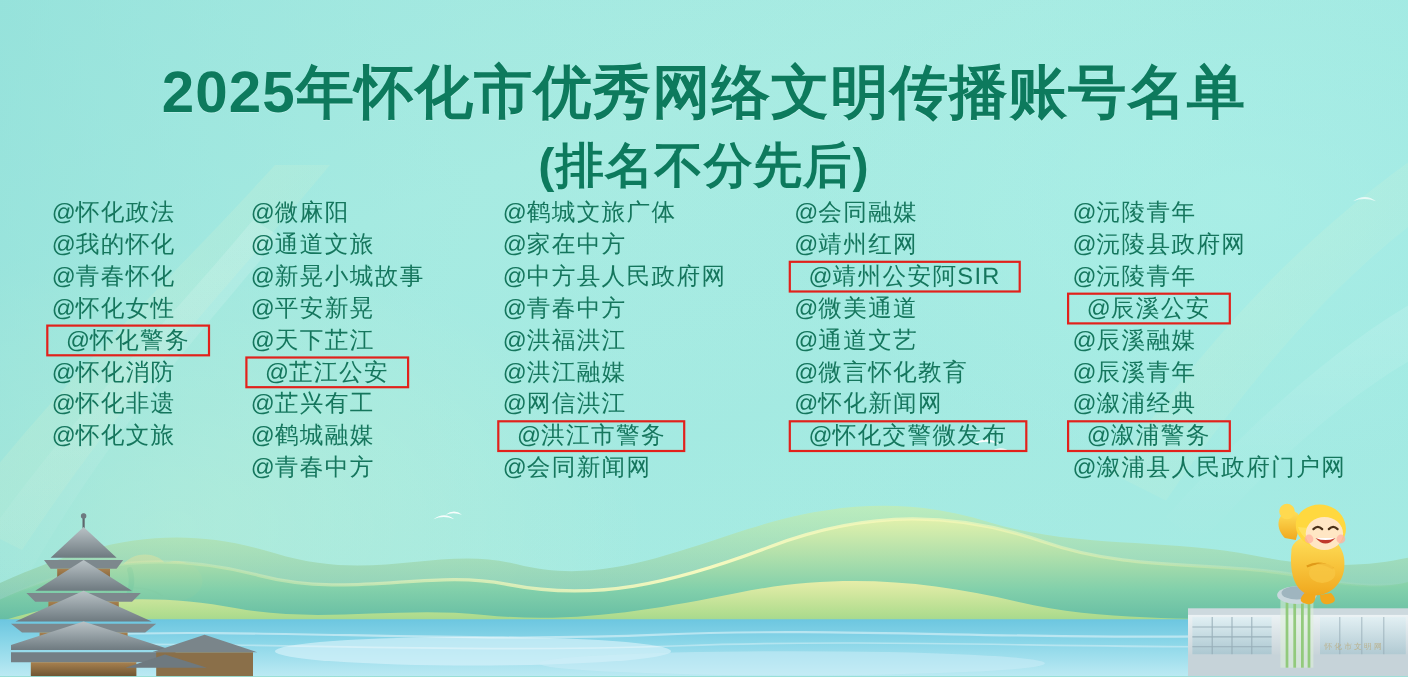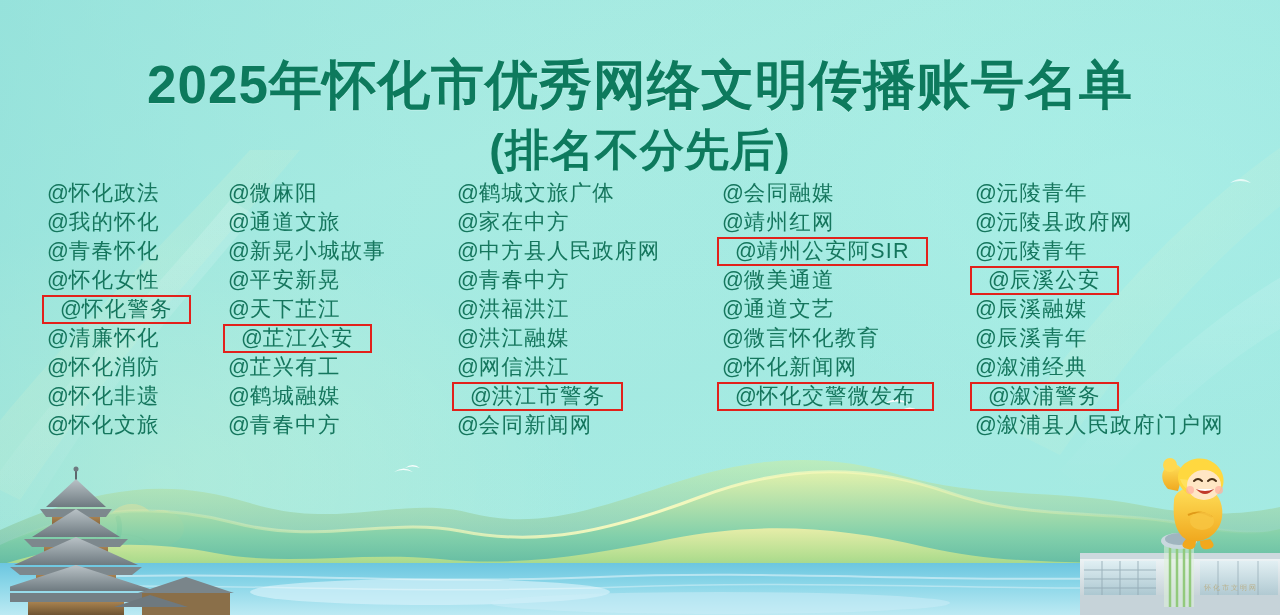--- a/index.html
+++ b/index.html
@@ -115,23 +115,20 @@
         <div class="entryrow">
           <span class="entry"><span class="at">@</span><span>我的怀化</span></span>
         </div>
         <div class="entryrow">
           <span class="entry"><span class="at">@</span><span>青春怀化</span></span>
         </div>
         <div class="entryrow">
           <span class="entry"><span class="at">@</span><span>怀化女性</span></span>
         </div>
         <div class="entryrow"><span class="entry hl"><span class="at">@</span><span>怀化警务</span></span></div>
-        <div class="entryrow">
-          <span class="entry"><span class="at">@</span><span>清廉怀化</span></span>
-        </div>
         <div class="entryrow">
           <span class="entry"><span class="at">@</span><span>怀化消防</span></span>
         </div>
         <div class="entryrow">
           <span class="entry"><span class="at">@</span><span>怀化非遗</span></span>
         </div>
         <div class="entryrow">
           <span class="entry"><span class="at">@</span><span>怀化文旅</span></span>
         </div>
       </div>

